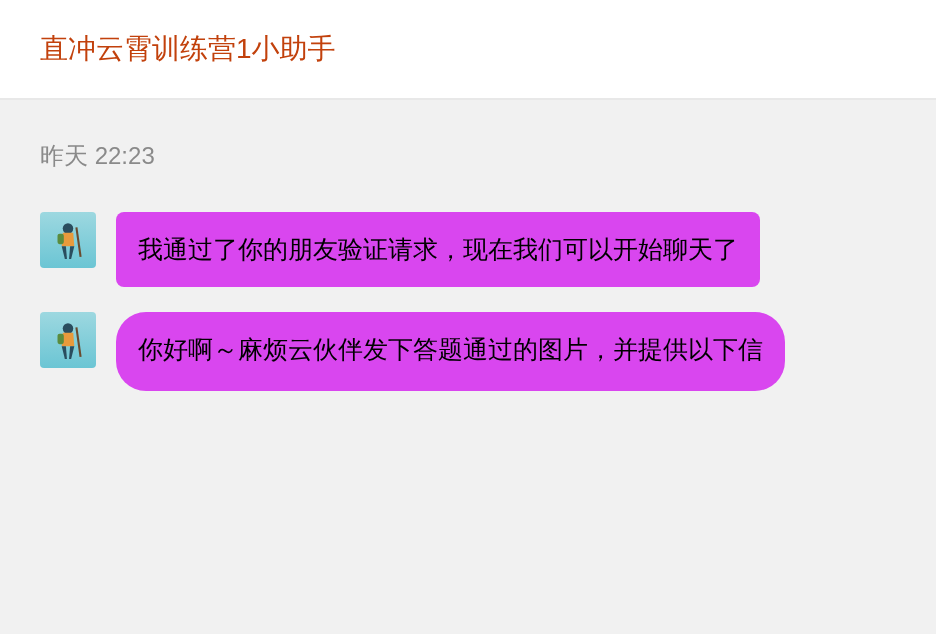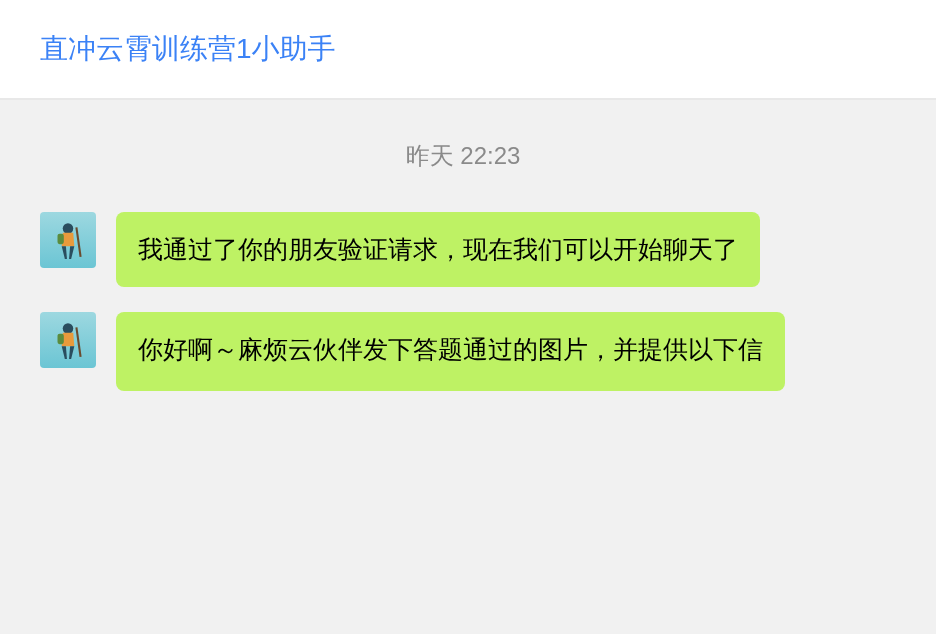--- a/index.html
+++ b/index.html
@@ -14,31 +14,31 @@
       background: #ffffff;
       overflow: hidden;
     }
     .header {
       padding: 30px 40px;
       border-bottom: 2px solid #e8e8e8;
       background: #ffffff;
     }
     .header-title {
       font-size: 28px;
-      color: #3b82f6;
+      color: #c2410c;
       font-weight: 400;
     }
     .chat-area {
       background: #f1f1f1;
       height: calc(634px - 94px);
       padding: 40px 40px 20px 40px;
       position: relative;
     }
     .timestamp {
-      text-align: center;
+      text-align: left;
       color: #8a8a8a;
       font-size: 24px;
       margin-bottom: 40px;
       padding-right: 10px;
     }
     .message-row {
       display: flex;
       align-items: flex-start;
       margin-bottom: 25px;
     }
@@ -52,31 +52,32 @@
       display: flex;
       align-items: center;
       justify-content: center;
       overflow: hidden;
     }
     .avatar svg {
       width: 42px;
       height: 42px;
     }
     .bubble {
-      background: #bef264;
+      background: #d946ef;
       border-radius: 8px;
       padding: 18px 22px;
       font-size: 25px;
       line-height: 1.55;
       color: #000000;
       max-width: 770px;
       position: relative;
     }
     .bubble-2 {
       padding-bottom: 22px;
+      border-radius: 30px;
     }
     .highlight-box {
       border: 4px solid #ec2b29;
       border-radius: 12px;
       margin-top: 6px;
       padding: 4px 2px 4px 2px;
     }
     .ok-emoji {
       display: inline-block;
       vertical-align: middle;

